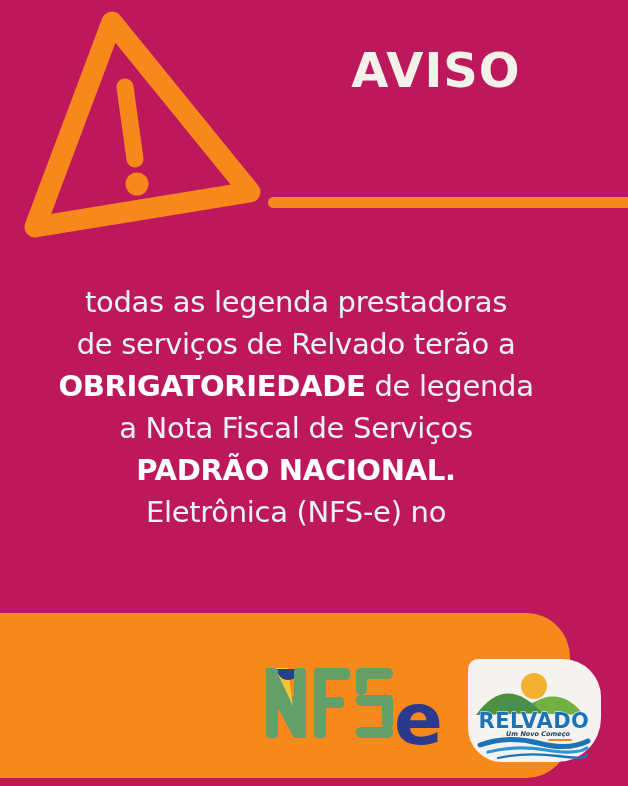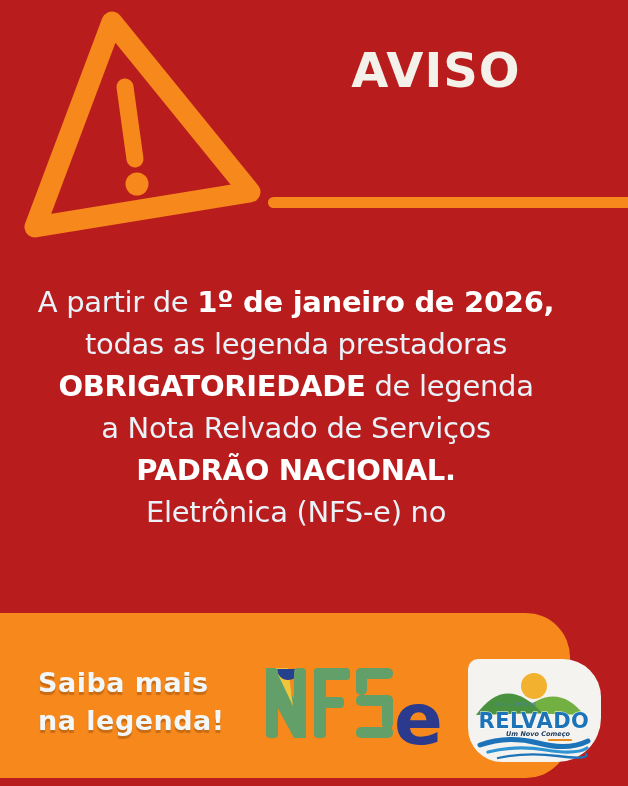--- a/index.html
+++ b/index.html
@@ -1,16 +1,16 @@
 <!DOCTYPE html>
 <html><head>
 <meta charset="utf-8">
 <style>
   html,body{margin:0;padding:0;}
-  .poster{position:relative;width:628px;height:786px;background:#b91c1c;overflow:hidden;
+  .poster{position:relative;width:628px;height:786px;background:#be185d;overflow:hidden;
           font-family:"DejaVu Sans","Liberation Sans",sans-serif;}
   .title{position:absolute;left:250px;top:42px;width:372px;text-align:center;
          color:#f4f1ea;font-weight:bold;font-size:48px;line-height:57px;letter-spacing:1px;}
   .underline{position:absolute;left:268px;top:197px;width:360px;height:11px;
              background:#f6881c;border-radius:6px 0 0 6px;}
   .warning{position:absolute;left:0;top:0;}
   .body-text{position:absolute;left:0;top:281px;width:592px;text-align:center;
              color:#e9f2f8;font-size:29px;line-height:42px;letter-spacing:-0.3px;}
   .body-text b{color:#ffffff;}
   .footer-bar{position:absolute;left:0;top:613px;width:570px;height:165px;
@@ -33,34 +33,30 @@
       <circle cx="137" cy="184" r="11.5" fill="#f6881c"></circle>
     </g>
   </svg>
 
   <div class="title">
     <div>AVISO</div>
   </div>
   <div class="underline"></div>
 
   <div class="body-text">
-    <div><span>A partir de </span><b>1º de janeiro de 2026,</b></div>
     <div>todas as legenda prestadoras</div>
+    <div>de serviços de Relvado terão a</div>
     <div><b>OBRIGATORIEDADE</b><span> de legenda</span></div>
-    <div>a Nota Relvado de Serviços</div>
+    <div>a Nota Fiscal de Serviços</div>
     <div><b>PADRÃO NACIONAL.</b></div>
     <div>Eletrônica (NFS-e) no</div>
   </div>
 
   <div class="footer-bar"></div>
 
-  <div class="cta">
-    <div>Saiba mais</div>
-    <div>na legenda!</div>
-  </div>
 
   <svg class="nfse" width="190" height="84" viewBox="0 0 190 84">
     <g>
       <polygon points="0,2 12,2 40,56 40,72 28,72 0,20" fill="#639f68"></polygon>
       <polygon points="9,2 22,2 27,40" fill="#f0c63c"></polygon>
       <path d="M11 3 A 11 11 0 0 0 33 3 Z" fill="#24408f"></path>
       <rect x="0" y="2" width="12" height="70" rx="4" fill="#639f68"></rect>
       <rect x="28" y="2" width="12" height="70" rx="4" fill="#639f68"></rect>
     </g>
     <g fill="#639f68">

